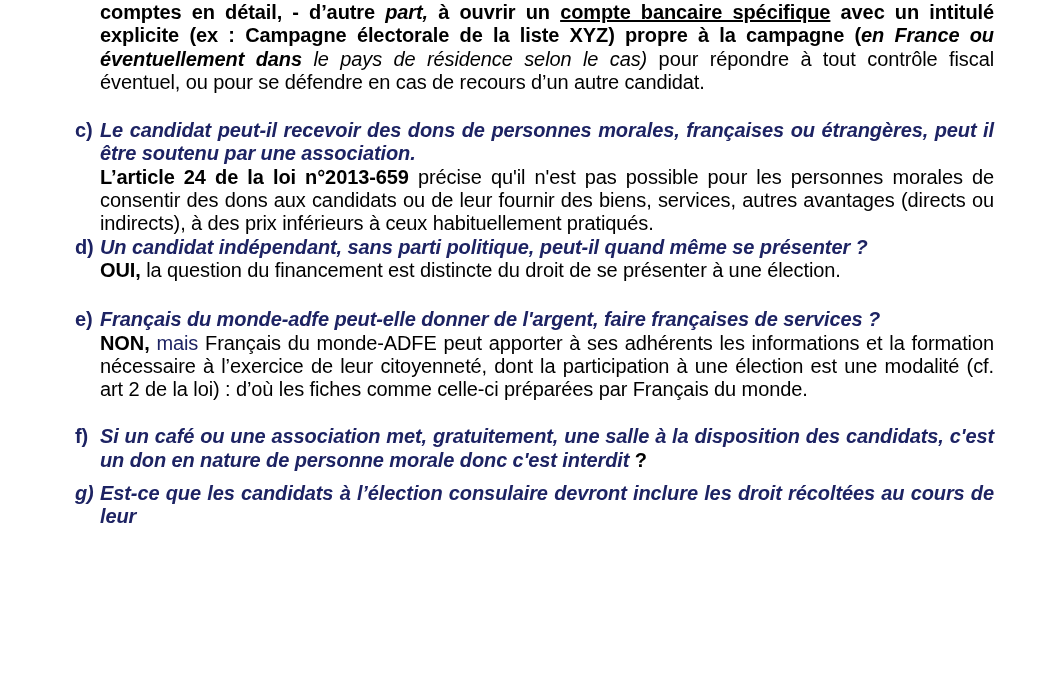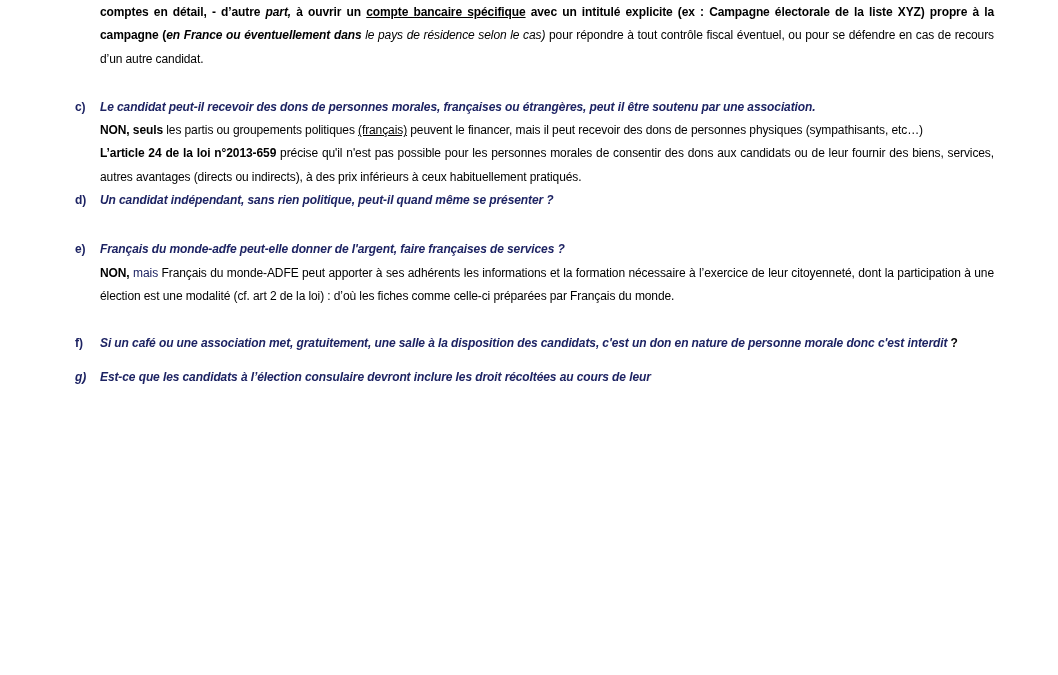--- a/index.html
+++ b/index.html
@@ -11,21 +11,21 @@
   html,body{
     width:1058px;height:675px;overflow:hidden;
     background:var(--paper);
     font-family:"Liberation Sans","DejaVu Sans",sans-serif;
   }
   .page{
     width:1058px;height:675px;
     padding:1px 64px 0 75px;
     background:var(--paper);
     color:var(--ink);
-    font-size:12px;
+    font-size:20px;
     line-height:23.3px;
     letter-spacing:-0.1px;
   }
   .block{display:block;}
   .block.list{display:flex;align-items:flex-start;}
   .block.para{margin-left:25px;}
   .marker{
     flex:0 0 25px;width:25px;
     color:var(--navy);font-weight:bold;
   }
@@ -54,28 +54,28 @@
 <main class="page">
   <div id="doc-root">
       <div class="block para">
         <p class="content"><span class="run b">comptes en détail, - d’autre </span><span class="run b i">part,</span><span class="run b"> à ouvrir un </span><span class="run b u">compte bancaire spécifique</span><span class="run b"> avec un intitulé explicite (ex : Campagne électorale de la liste XYZ) propre à la campagne (</span><span class="run b i">en France ou éventuellement dans</span><span class="run i"> le pays de résidence selon le cas)</span><span class="run"> pour répondre à tout contrôle fiscal éventuel, ou pour se défendre en cas de recours d’un autre candidat.</span></p>
       </div>
       <div class="block list">
         <span class="marker">c)</span>
         <p class="content"><span class="run b i navy">Le candidat peut-il recevoir des dons de personnes morales, françaises ou étrangères, peut il être soutenu par une association.</span></p>
       </div>
       <div class="block para">
-        <p class="content"><span class="run b">NON, seuls</span><span class="run"> les partis ou groupements politiques </span><span class="run u">(français)</span><span class="run"> peuvent le financer, mais il peut recevoir des dons de personnes physiques (sympathisants, etc…)</span></p>
-      </div>
-      <div class="block para">
         <p class="content"><span class="run b">L’article 24 de la loi n°2013-659</span><span class="run"> précise qu'il n'est pas possible pour les personnes morales de consentir des dons aux candidats ou de leur fournir des biens, services, autres avantages (directs ou indirects), à des prix inférieurs à ceux habituellement pratiqués.</span></p>
       </div>
       <div class="block list">
         <span class="marker">d)</span>
-        <p class="content"><span class="run b i navy">Un candidat indépendant, sans rien politique, peut-il quand même se présenter ?</span></p>
+        <p class="content"><span class="run b i navy">Un candidat indépendant, sans parti politique, peut-il quand même se présenter ?</span></p>
+      </div>
+      <div class="block para">
+        <p class="content"><span class="run b">OUI,</span><span class="run"> la question du financement est distincte du droit de se présenter à une élection.</span></p>
       </div>
       <div class="block list">
         <span class="marker">e)</span>
         <p class="content"><span class="run b i navy">Français du monde-adfe peut-elle donner de l'argent, faire françaises de services ?</span></p>
       </div>
       <div class="block para">
         <p class="content"><span class="run b">NON,</span><span class="run"> </span><span class="run navy">mais</span><span class="run"> Français du monde-ADFE peut apporter à ses adhérents les informations et la formation nécessaire à l’exercice de leur citoyenneté, dont la participation à une élection est une modalité (cf. art 2 de la loi) : d’où les fiches comme celle-ci préparées par Français du monde.</span></p>
       </div>
       <div class="block list">
         <span class="marker">f)</span>

